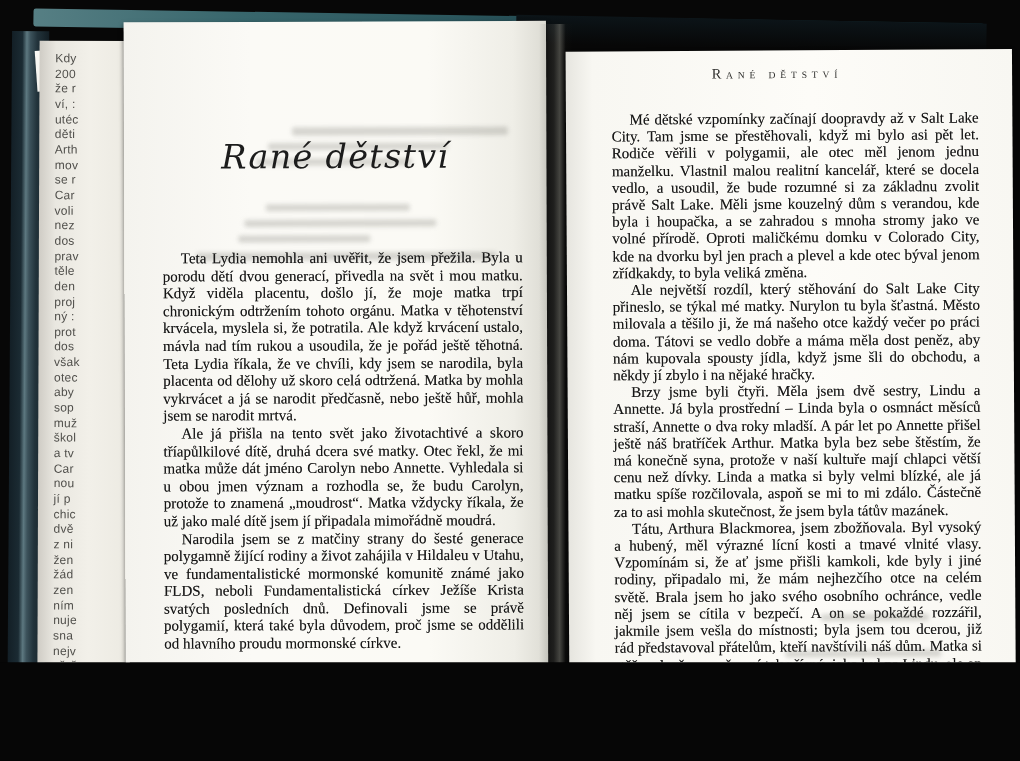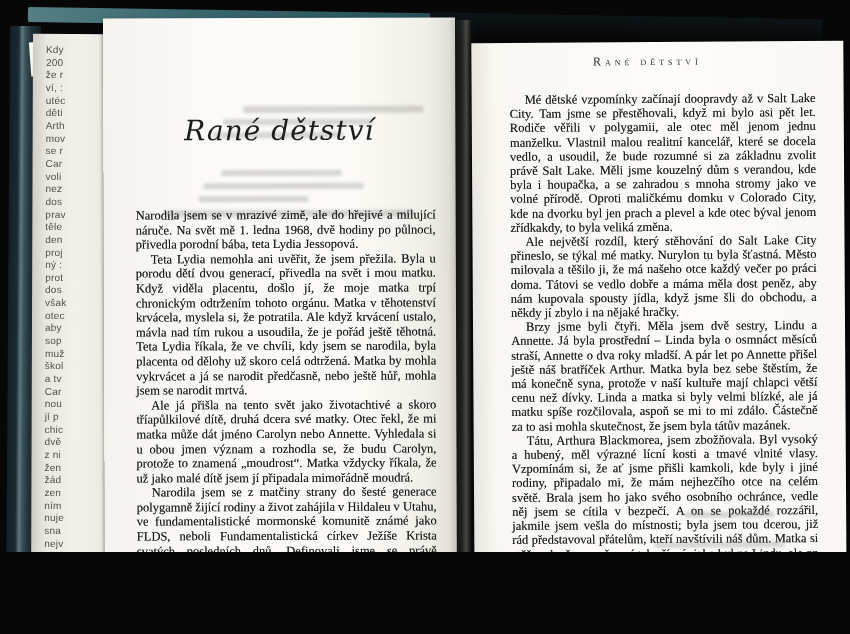--- a/index.html
+++ b/index.html
@@ -122,21 +122,20 @@
     <div class="ghost" style="left:120px;top:101px;width:150px;height:6px"></div>
     <div class="ghost" style="left:110px;top:114px;width:130px;height:6px"></div>
     <div class="ghost" style="left:118px;top:152px;width:120px;height:6px"></div>
     <div class="ghost" style="left:100px;top:165px;width:160px;height:6px"></div>
     <div class="ghost" style="left:95px;top:178px;width:110px;height:6px"></div>
     <div class="ghost" style="left:60px;top:192px;width:250px;height:7px"></div>
 
     <div class="chapter-title">Rané dětství</div>
 
     <div class="text-block">
-      <p class="flush">Narodila jsem se v mrazivé zimě, ale do hřejivé a milující náruče. Na svět mě 1. ledna 1968, dvě hodiny po půlnoci, přivedla porodní bába, teta Lydia Jessopová.</p>
       <p>Teta Lydia nemohla ani uvěřit, že jsem přežila. Byla u porodu dětí dvou generací, přivedla na svět i mou matku. Když viděla placentu, došlo jí, že moje matka trpí chronickým odtržením tohoto orgánu. Matka v těhotenství krvácela, myslela si, že potratila. Ale když krvácení ustalo, mávla nad tím rukou a usoudila, že je pořád ještě těhotná. Teta Lydia říkala, že ve chvíli, kdy jsem se narodila, byla placenta od dělohy už skoro celá odtržená. Matka by mohla vykrvácet a já se narodit předčasně, nebo ještě hůř, mohla jsem se narodit mrtvá.</p>
       <p>Ale já přišla na tento svět jako životachtivé a skoro tříapůlkilové dítě, druhá dcera své matky. Otec řekl, že mi matka může dát jméno Carolyn nebo Annette. Vyhledala si u obou jmen význam a rozhodla se, že budu Carolyn, protože to znamená „moudrost“. Matka vždycky říkala, že už jako malé dítě jsem jí připadala mimořádně moudrá.</p>
       <p>Narodila jsem se z matčiny strany do šesté generace polygamně žijící rodiny a život zahájila v Hildaleu v Utahu, ve fundamentalistické mormonské komunitě známé jako FLDS, neboli Fundamentalistická církev Ježíše Krista svatých posledních dnů. Definovali jsme se právě polygamií, která také byla důvodem, proč jsme se oddělili od hlavního proudu mormonské církve.</p>
     </div>
 
     <div class="page-number">18</div>
   </div>
 
   <div class="gutter"></div>
 

